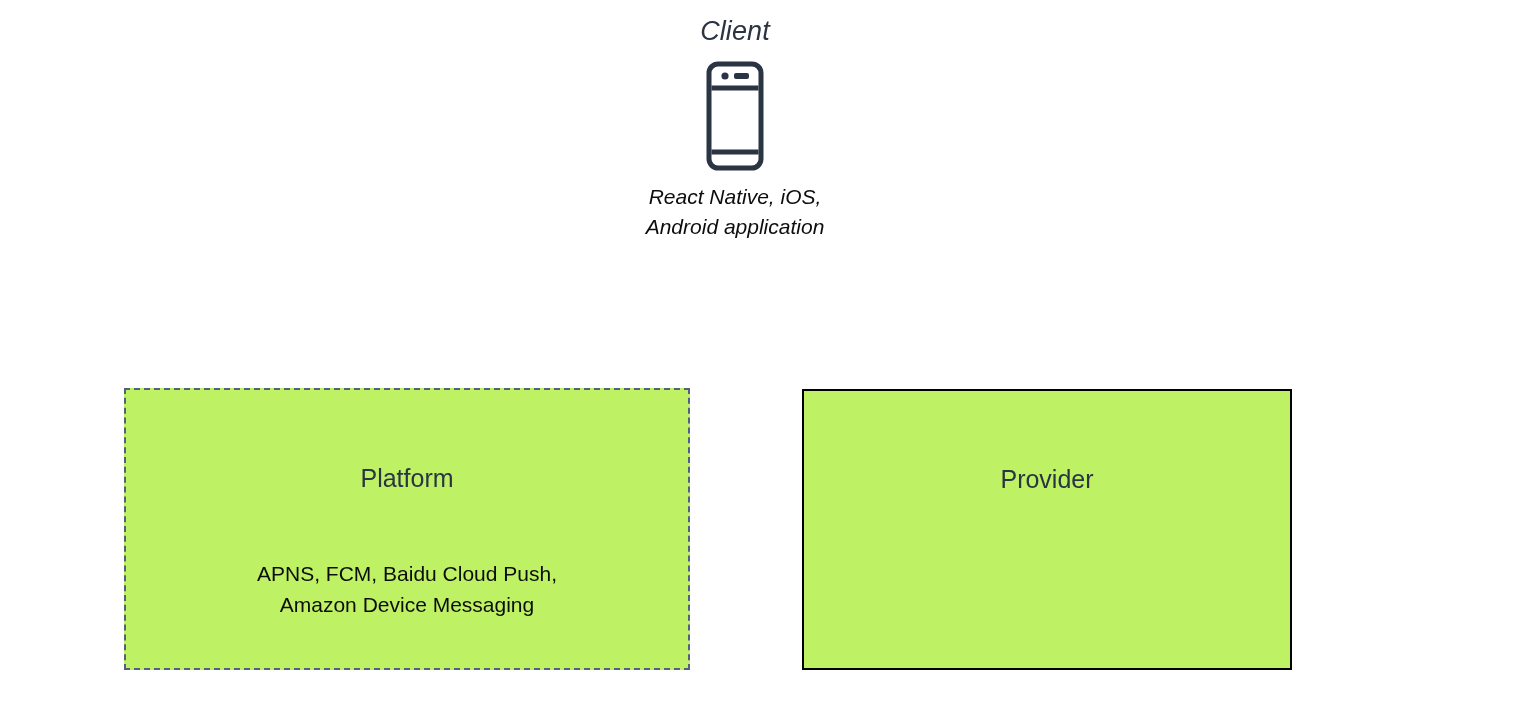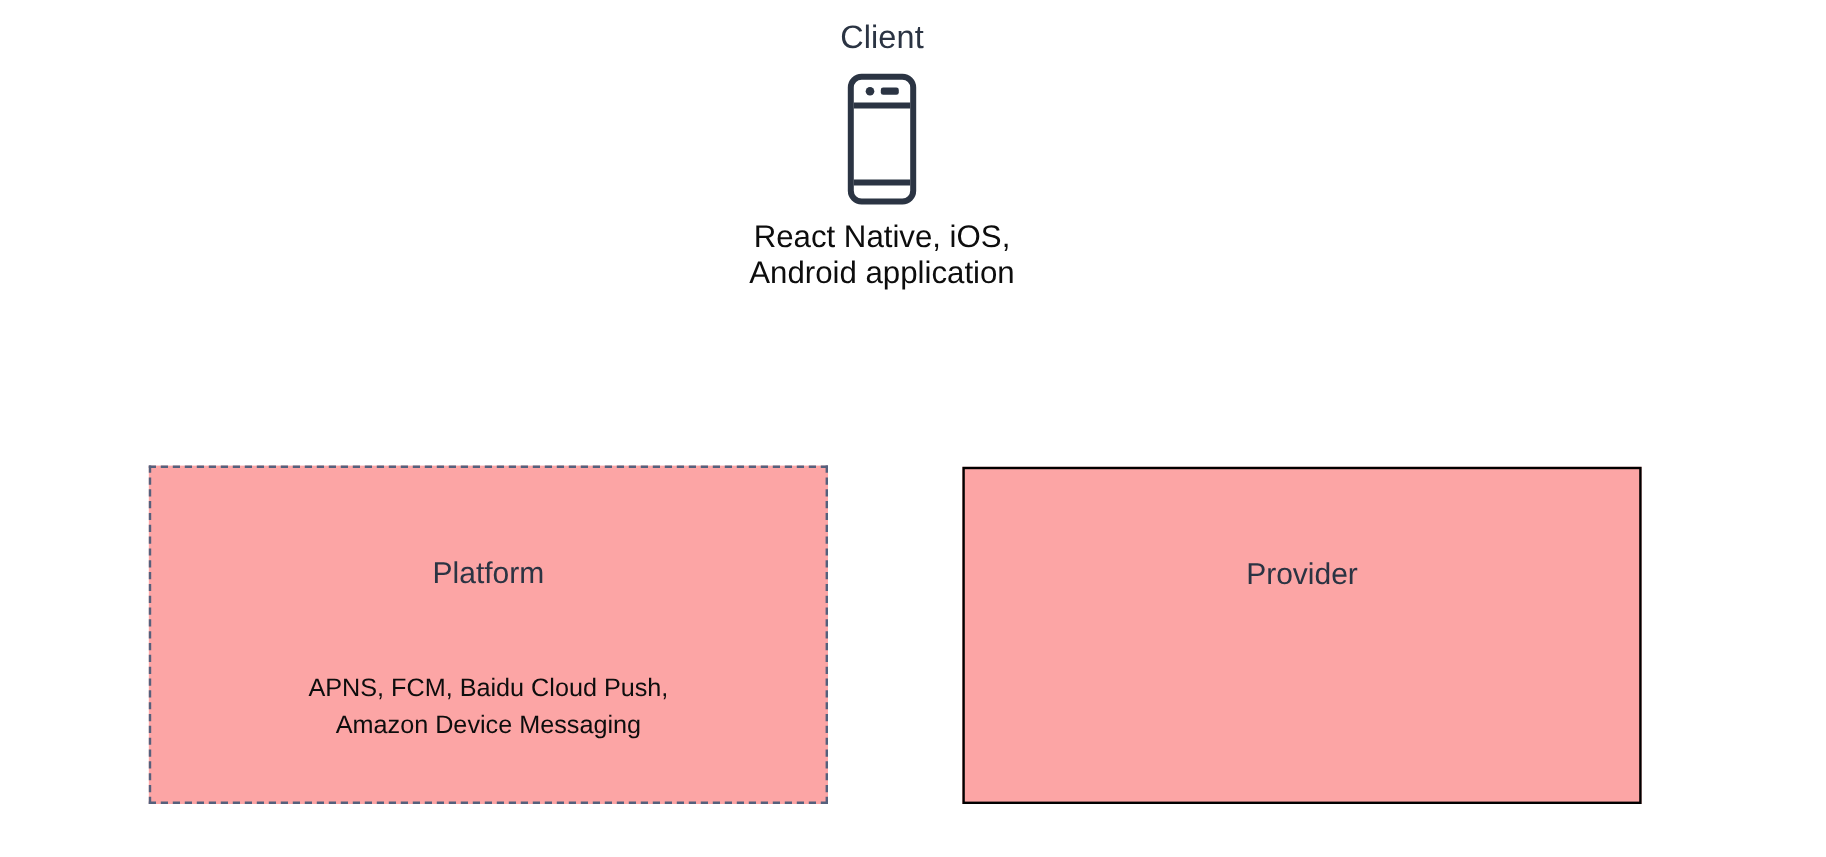--- a/index.html
+++ b/index.html
@@ -22,68 +22,69 @@
     inset: 0;
   }
 
   
   .client-group {
     position: absolute;
     left: 585px;
     top: 14px;
     width: 300px;
     text-align: center;
+    font-style: italic;
   }
 
   .client-title {
     font-size: 27px;
     line-height: 34px;
     color: #2b3443;
     font-weight: 400;
     letter-spacing: 0.1px;
   }
 
   .phone-wrap {
     margin-top: 12px;
     height: 110px;
     display: flex;
     align-items: flex-start;
     justify-content: center;
   }
 
   .client-caption {
     margin-top: 12px;
-    font-size: 26px;
+    font-size: 21px;
     line-height: 30px;
     color: #0d0d0d;
     white-space: pre-line;
   }
 
   
   .box {
     position: absolute;
     box-sizing: border-box;
-    background: #fca5a5;
+    background: #bef264;
     display: flex;
     flex-direction: column;
     align-items: center;
   }
 
   .box-platform {
     left: 124px;
     top: 388px;
     width: 566px;
     height: 282px;
     border: 2px dashed #55607c;
   }
 
   .box-provider {
     left: 802px;
     top: 389px;
-    width: 566px;
+    width: 490px;
     height: 281px;
     border: 2px solid #000000;
   }
 
   .box-title {
     font-size: 25px;
     line-height: 32px;
     color: #2b3443;
     font-weight: 400;
     margin-top: 72px;

